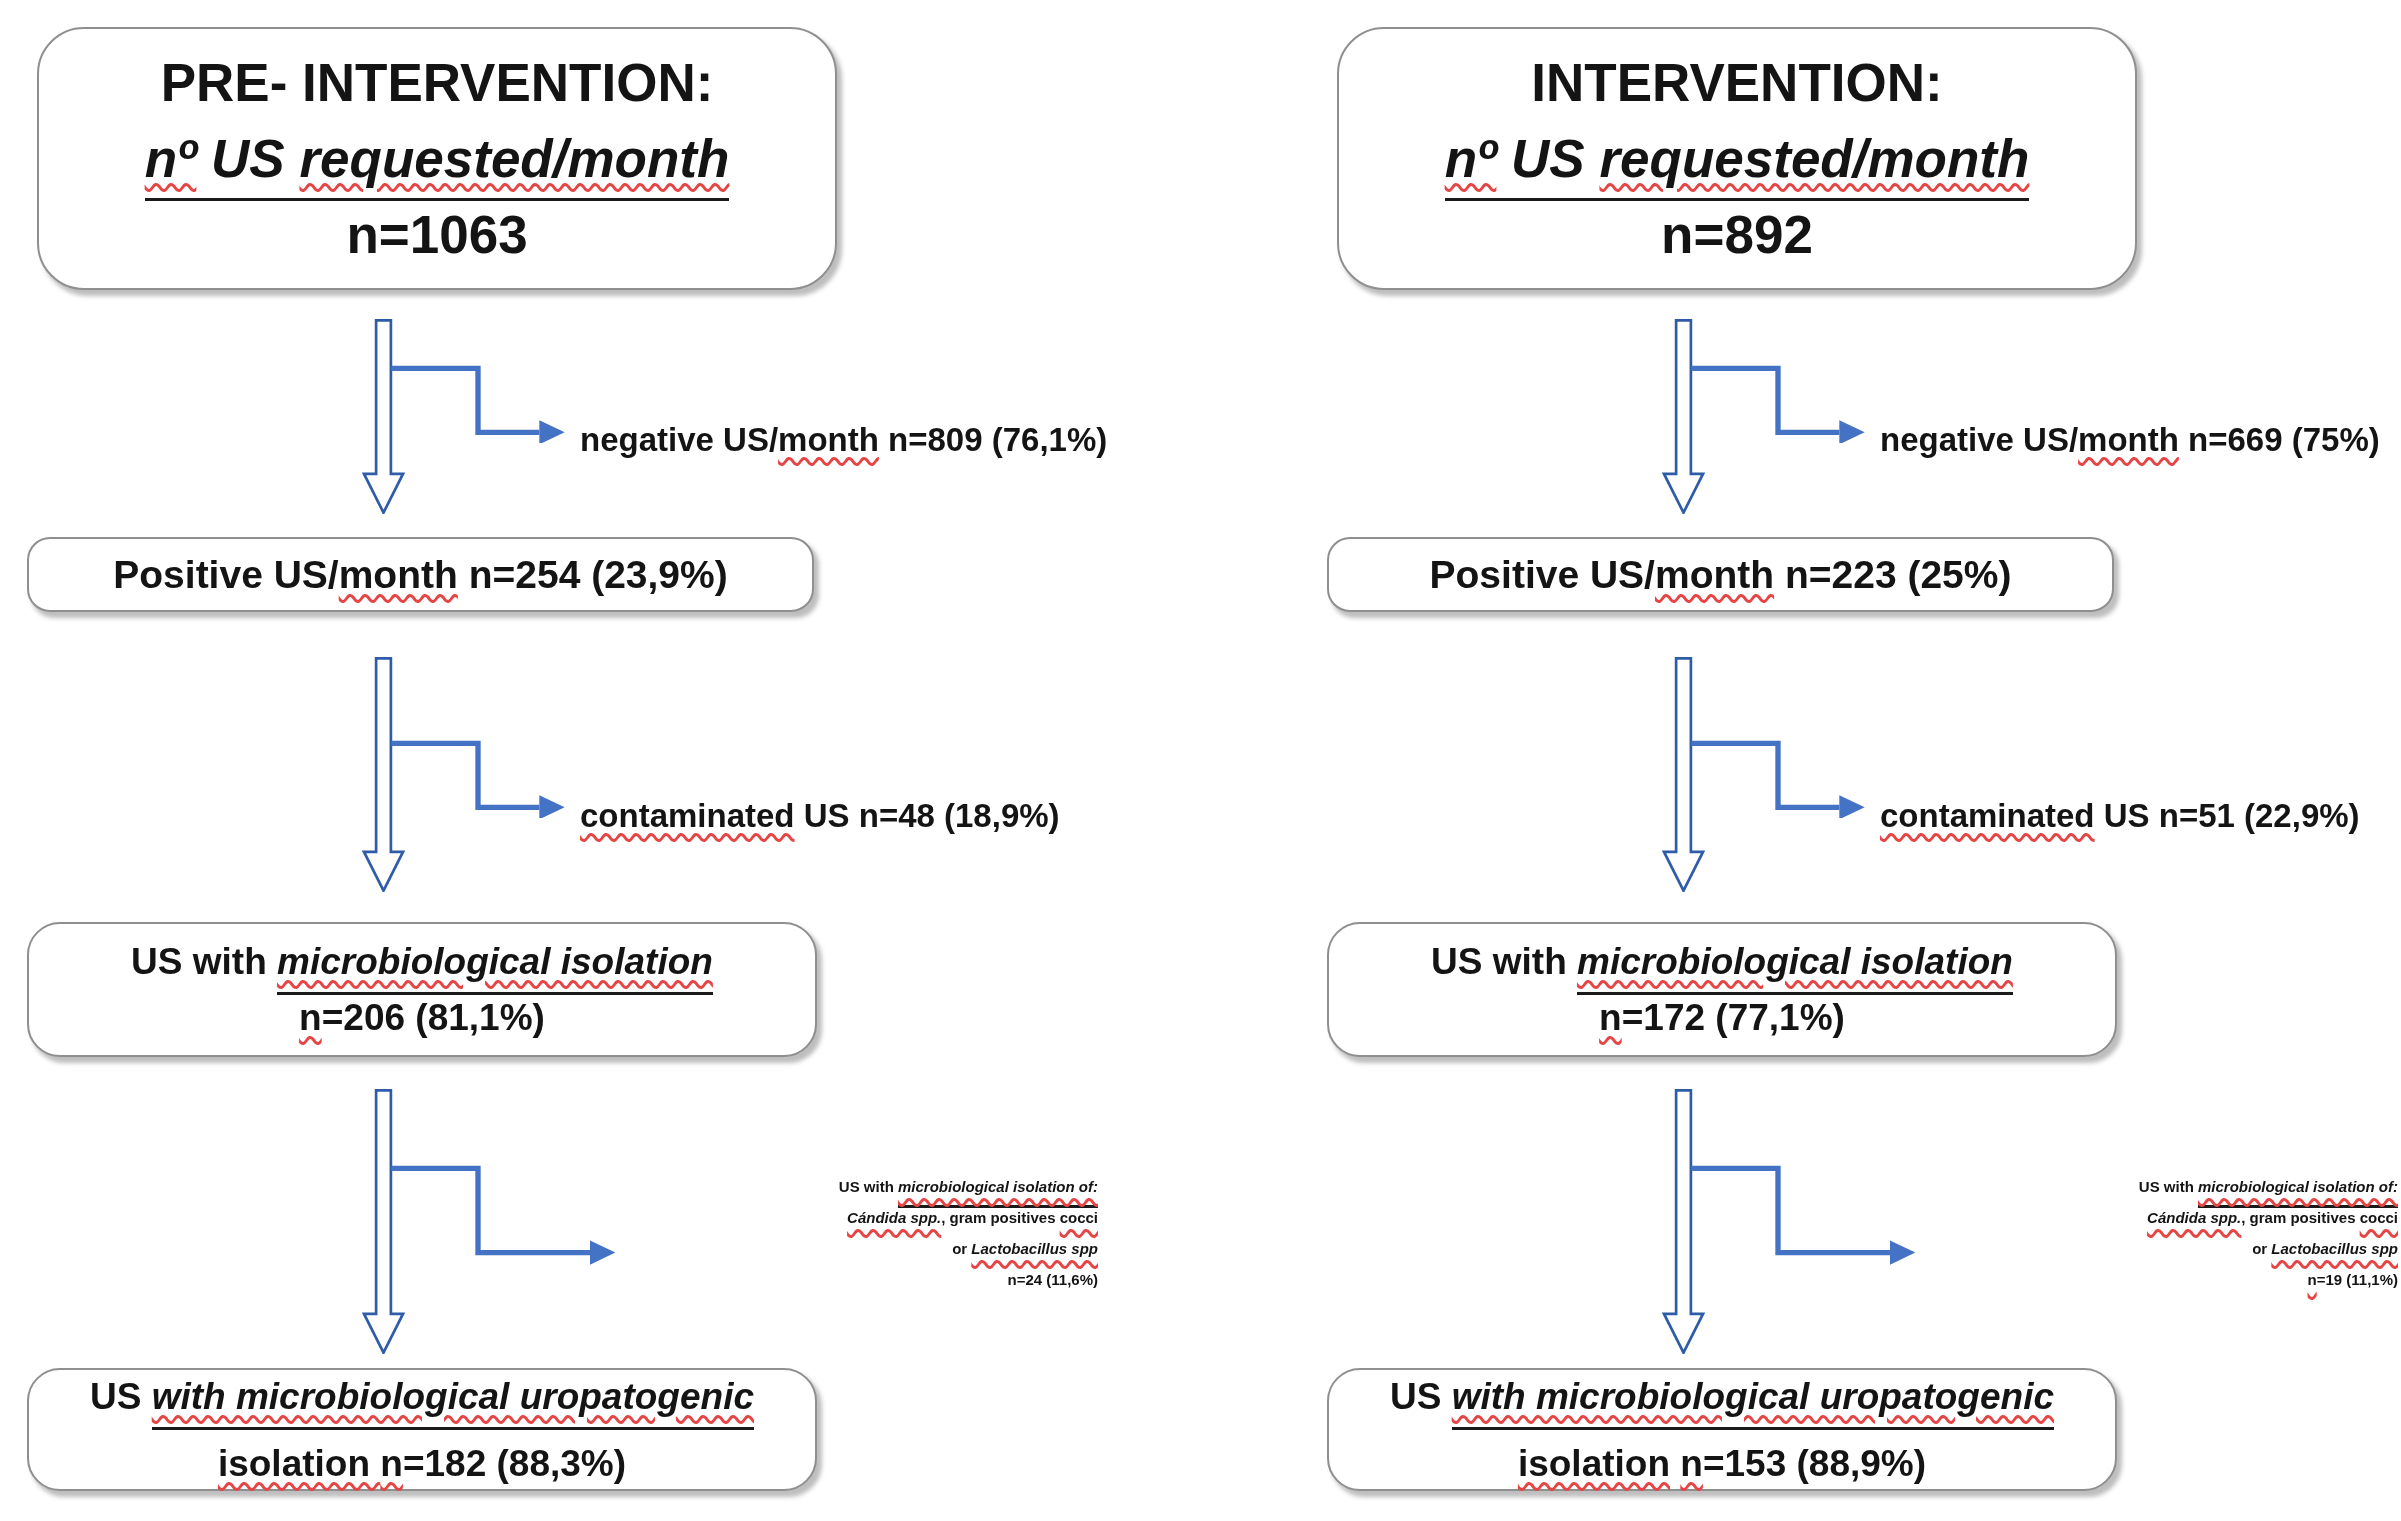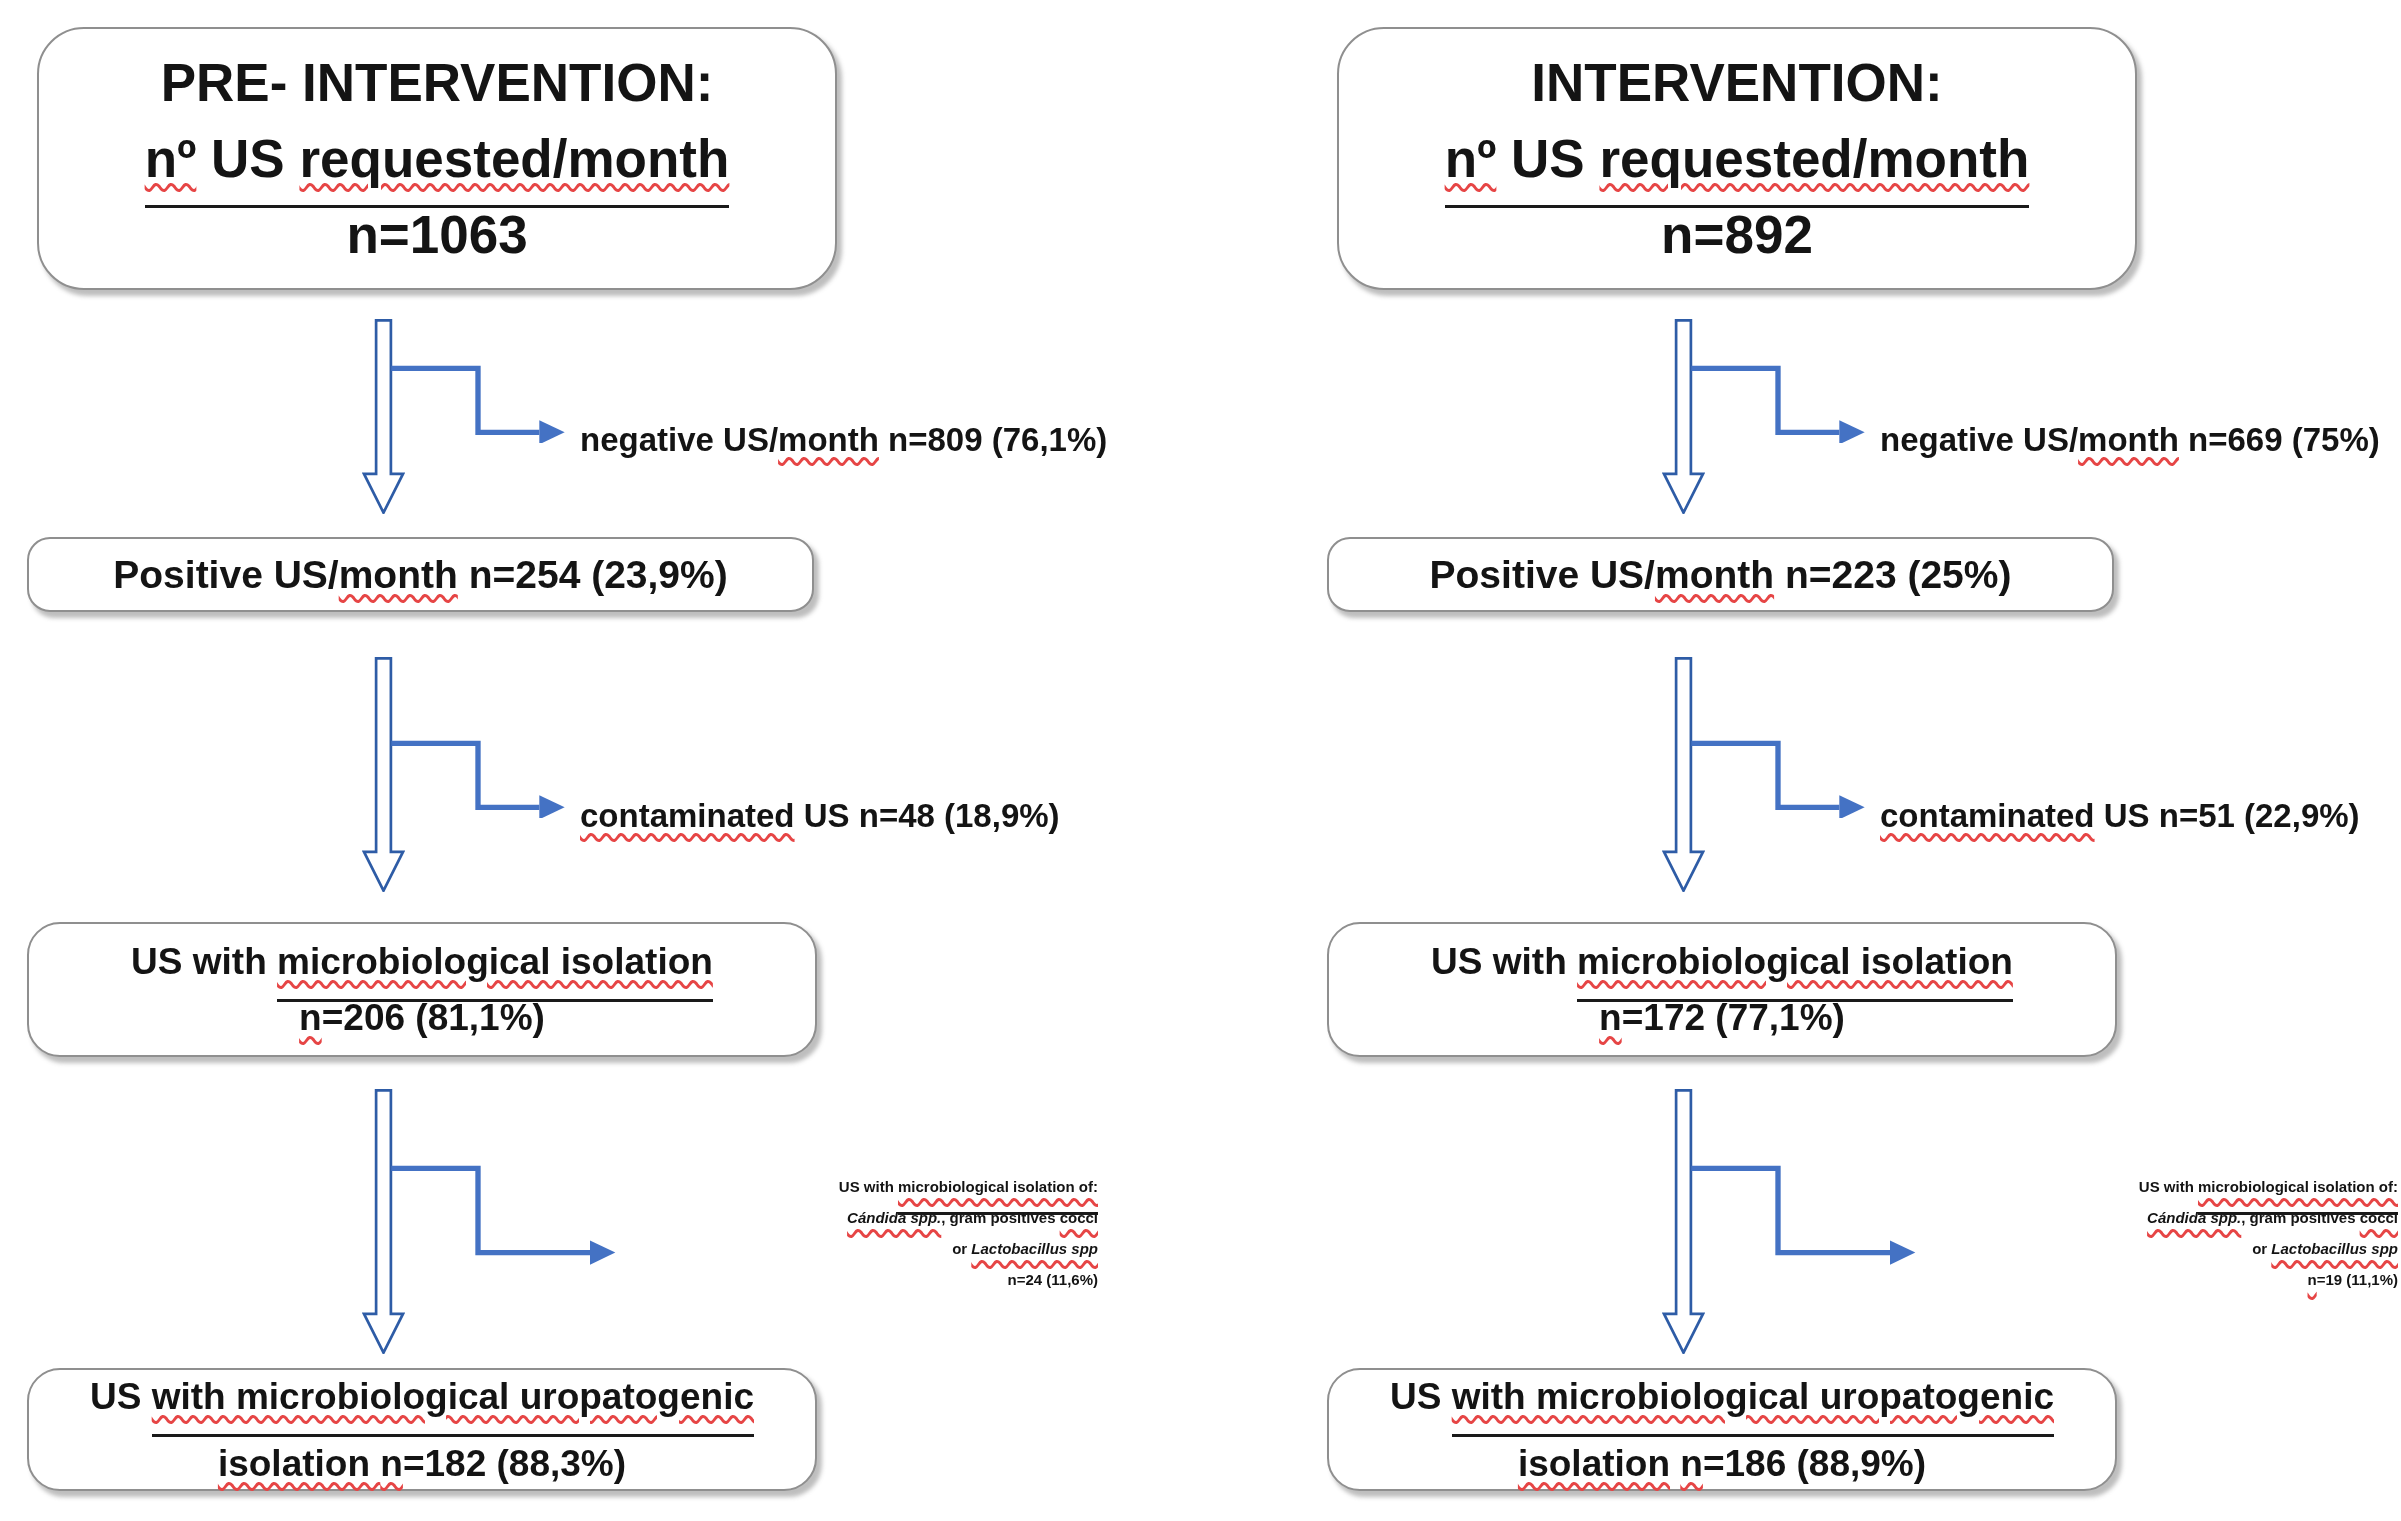--- a/index.html
+++ b/index.html
@@ -59,21 +59,21 @@
   .elbow svg{display:block;width:100%;height:100%;}
 
   
   .sq{
     text-decoration-line:underline;
     text-decoration-style:wavy;
     text-decoration-color:#E64545;
     text-decoration-thickness:2.7px;
     text-underline-offset:6px;
   }
-  .ul{border-bottom:3.3px solid #1a1a1a;padding-bottom:17px;}
+  .ul{border-bottom:3.3px solid #1a1a1a;padding-bottom:10px;font-style:italic;}
   .it{font-style:italic;}
   .line{white-space:nowrap;}
 </style>
 </head>
 <body>
 
 <div class="canvas">
 
   <div class="col">
 
@@ -212,18 +212,18 @@
     </div>
     <div class="cand-block">
         <div class="line"><span>US with </span><span class="sq ul">microbiological isolation of:</span></div>
         <div class="line"><span class="sq it">Cándida spp.</span><span>, gram positives </span><span class="sq">cocci</span></div>
         <div class="line"><span>or </span><span class="sq it">Lactobacillus spp</span></div>
         <div class="line"><span class="sq">n</span><span>=19 (11,1%)</span></div>
       </div>
 
     <div class="fbox fin-box">
         <div class="line"><span>US </span><span class="sq ul">with microbiological uropatogenic</span></div>
-        <div class="line"><span class="sq">isolation</span><span> </span><span class="sq">n</span><span>=186 (88,9%)</span></div>
+        <div class="line"><span class="sq">isolation</span><span> </span><span class="sq">n</span><span>=153 (88,9%)</span></div>
       </div>
   </div>
 
 </div>
 
 
 </body></html>

